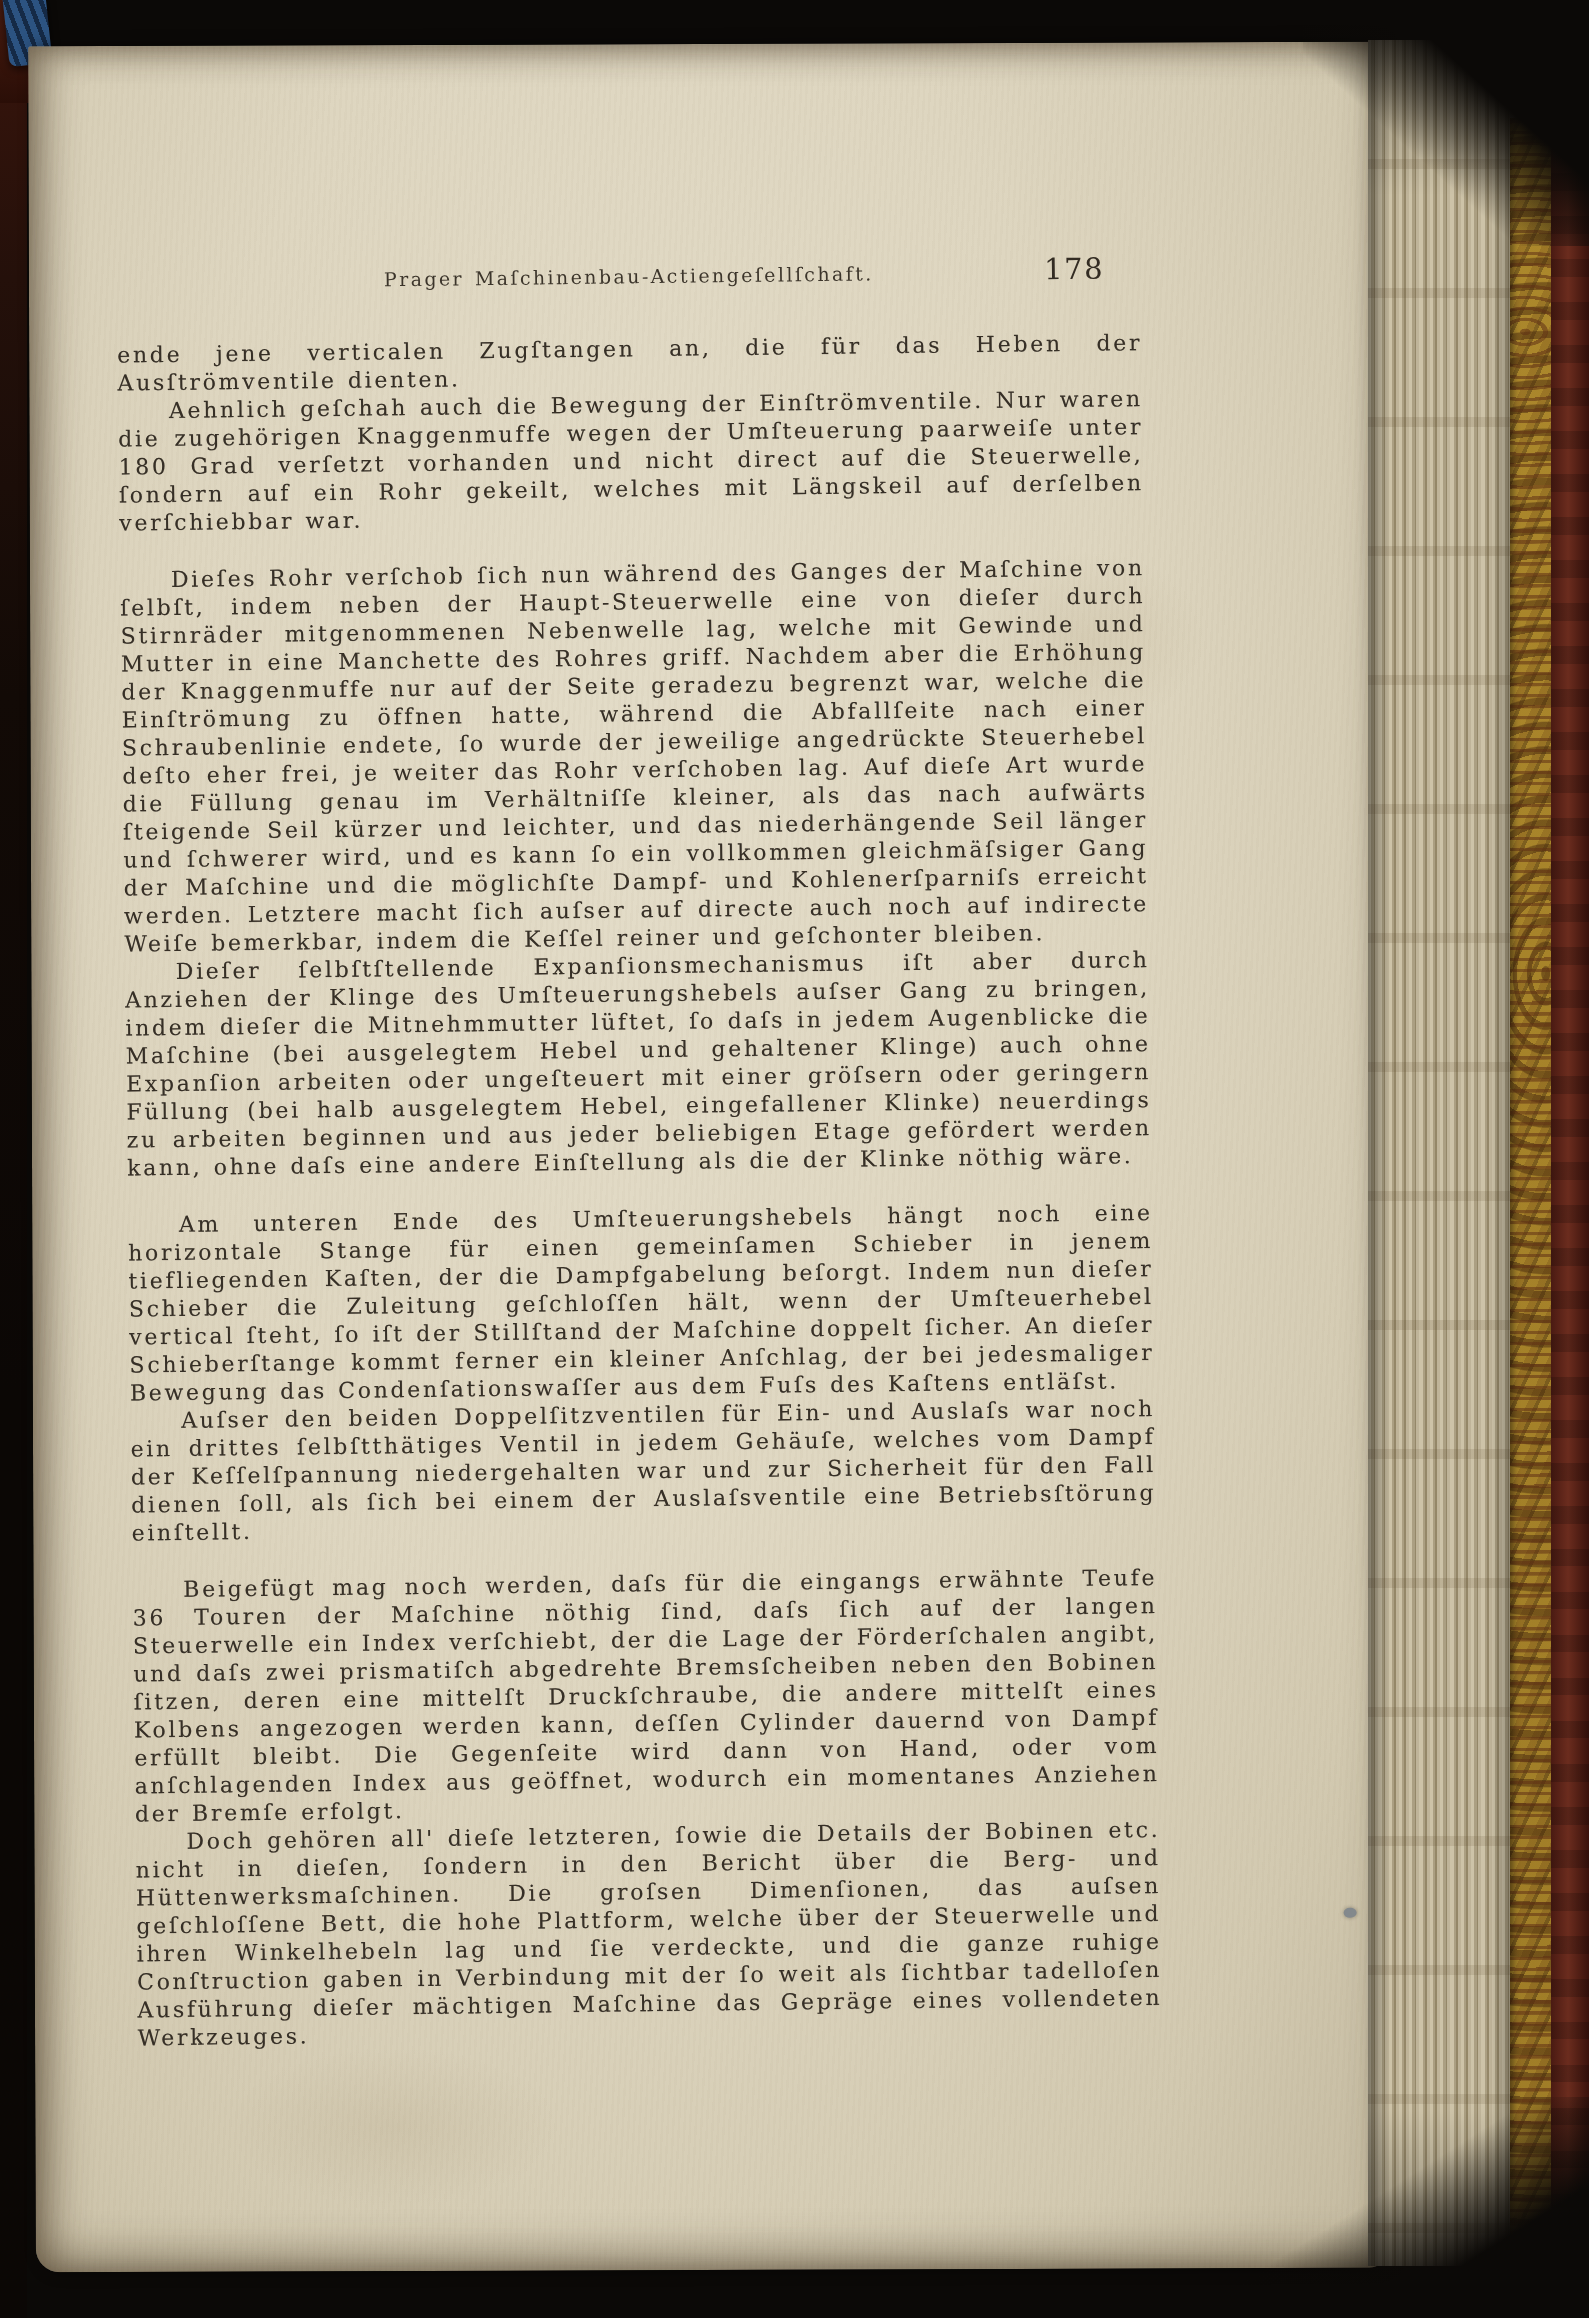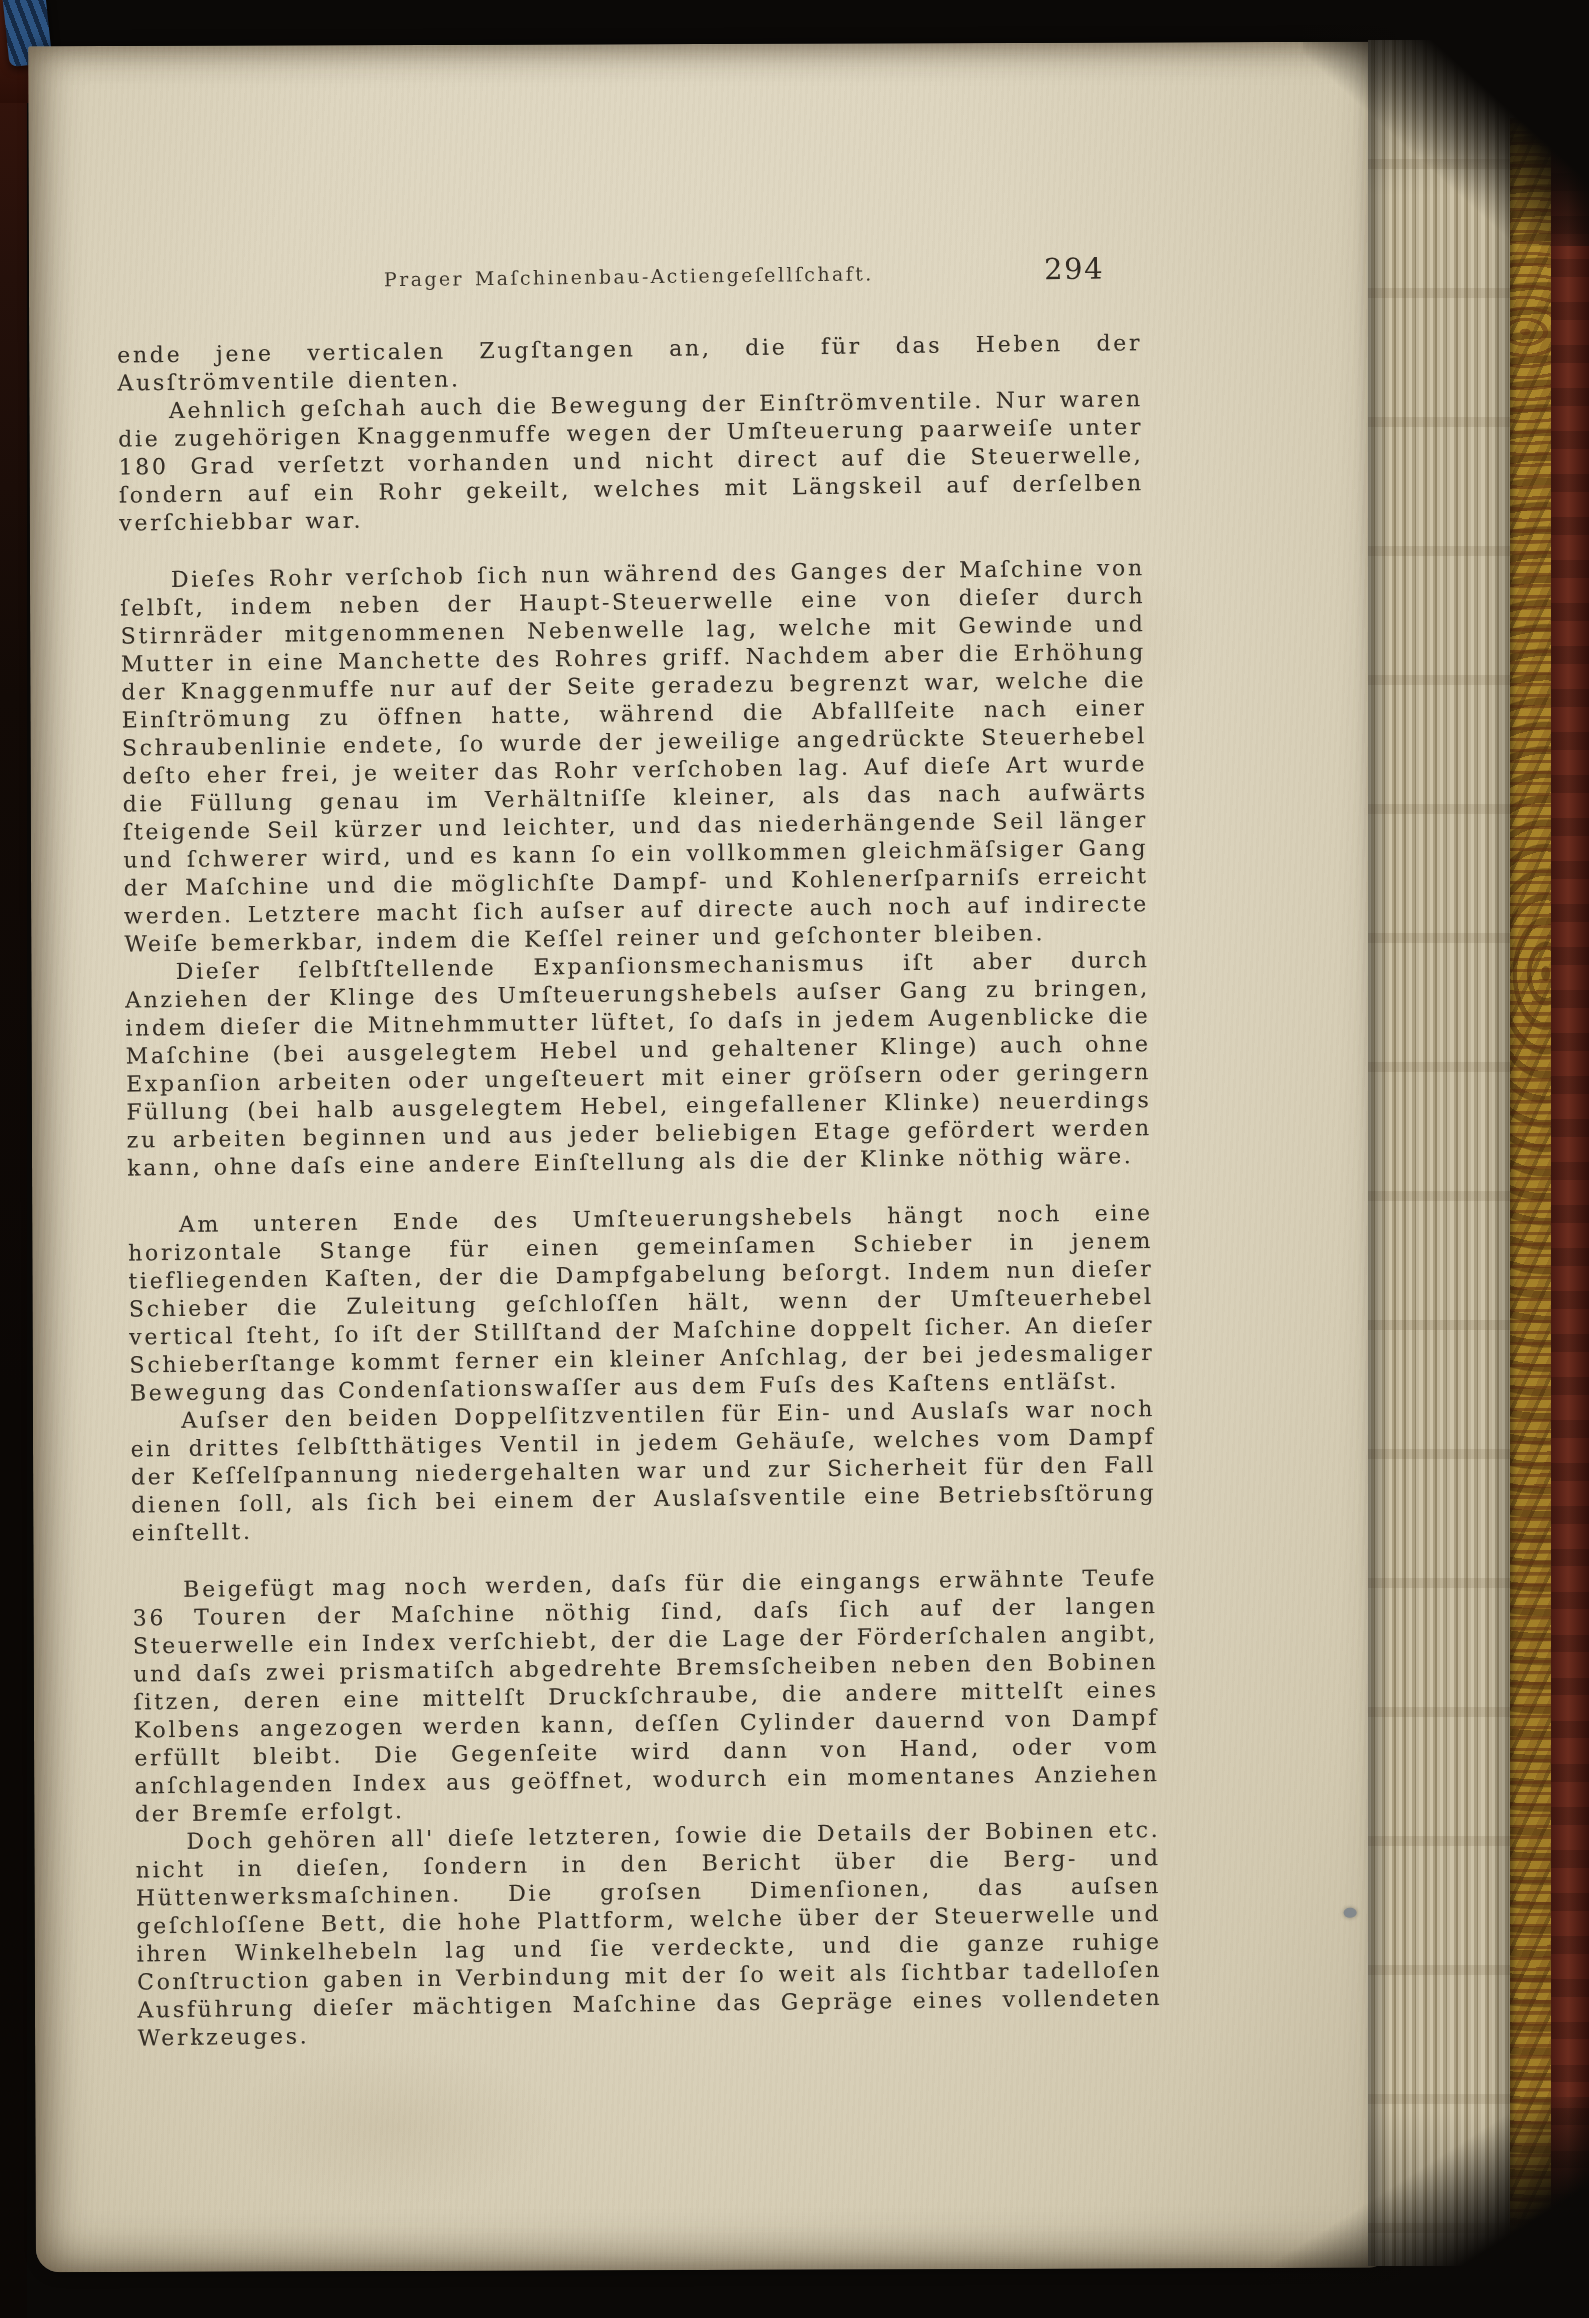--- a/index.html
+++ b/index.html
@@ -172,21 +172,21 @@
   <div class="headband"></div>
 
   <div class="paper">
     <div class="stain-a"></div>
     <div class="stain-b"></div>
     <div class="speck"></div>
 
     <div class="text-block">
       <div class="header-row">
         <span class="running-head">Prager Maſchinenbau-Actiengeſellſchaft.</span>
-        <span class="page-number">294</span>
+        <span class="page-number">178</span>
       </div>
       <div class="body-text">
         <p>ende jene verticalen Zugſtangen an, die für das Heben der Ausſtrömventile dienten.</p>
         <p class="indent">Aehnlich geſchah auch die Bewegung der Einſtrömventile. Nur waren die zugehörigen Knaggenmuffe wegen der Umſteuerung paarweiſe unter 180 Grad verſetzt vorhanden und nicht direct auf die Steuerwelle, ſondern auf ein Rohr gekeilt, welches mit Längskeil auf derſelben verſchiebbar war.</p>
         <p class="indent gap">Dieſes Rohr verſchob ſich nun während des Ganges der Maſchine von ſelbſt, indem neben der Haupt-Steuerwelle eine von dieſer durch Stirnräder mitgenommenen Nebenwelle lag, welche mit Gewinde und Mutter in eine Manchette des Rohres griff. Nachdem aber die Erhöhung der Knaggenmuffe nur auf der Seite geradezu begrenzt war, welche die Einſtrömung zu öffnen hatte, während die Abfallſeite nach einer Schraubenlinie endete, ſo wurde der jeweilige angedrückte Steuerhebel deſto eher frei, je weiter das Rohr verſchoben lag. Auf dieſe Art wurde die Füllung genau im Verhältniſſe kleiner, als das nach aufwärts ſteigende Seil kürzer und leichter, und das niederhängende Seil länger und ſchwerer wird, und es kann ſo ein vollkommen gleichmäſsiger Gang der Maſchine und die möglichſte Dampf- und Kohlenerſparniſs erreicht werden. Letztere macht ſich auſser auf directe auch noch auf indirecte Weiſe bemerkbar, indem die Keſſel reiner und geſchonter bleiben.</p>
         <p class="indent">Dieſer ſelbſtſtellende Expanſionsmechanismus iſt aber durch Anziehen der Klinge des Umſteuerungshebels auſser Gang zu bringen, indem dieſer die Mitnehmmutter lüftet, ſo daſs in jedem Augenblicke die Maſchine (bei ausgelegtem Hebel und gehaltener Klinge) auch ohne Expanſion arbeiten oder ungeſteuert mit einer gröſsern oder geringern Füllung (bei halb ausgelegtem Hebel, eingefallener Klinke) neuerdings zu arbeiten beginnen und aus jeder beliebigen Etage gefördert werden kann, ohne daſs eine andere Einſtellung als die der Klinke nöthig wäre.</p>
         <p class="indent gap">Am unteren Ende des Umſteuerungshebels hängt noch eine horizontale Stange für einen gemeinſamen Schieber in jenem tiefliegenden Kaſten, der die Dampfgabelung beſorgt. Indem nun dieſer Schieber die Zuleitung geſchloſſen hält, wenn der Umſteuerhebel vertical ſteht, ſo iſt der Stillſtand der Maſchine doppelt ſicher. An dieſer Schieberſtange kommt ferner ein kleiner Anſchlag, der bei jedesmaliger Bewegung das Condenſationswaſſer aus dem Fuſs des Kaſtens entläſst.</p>
         <p class="indent">Auſser den beiden Doppelſitzventilen für Ein- und Auslaſs war noch ein drittes ſelbſtthätiges Ventil in jedem Gehäuſe, welches vom Dampf der Keſſelſpannung niedergehalten war und zur Sicherheit für den Fall dienen ſoll, als ſich bei einem der Auslaſsventile eine Betriebsſtörung einſtellt.</p>
         <p class="indent gap">Beigefügt mag noch werden, daſs für die eingangs erwähnte Teufe 36 Touren der Maſchine nöthig ſind, daſs ſich auf der langen Steuerwelle ein Index verſchiebt, der die Lage der Förderſchalen angibt, und daſs zwei prismatiſch abgedrehte Bremsſcheiben neben den Bobinen ſitzen, deren eine mittelſt Druckſchraube, die andere mittelſt eines Kolbens angezogen werden kann, deſſen Cylinder dauernd von Dampf erfüllt bleibt. Die Gegenſeite wird dann von Hand, oder vom anſchlagenden Index aus geöffnet, wodurch ein momentanes Anziehen der Bremſe erfolgt.</p>
         <p class="indent">Doch gehören all' dieſe letzteren, ſowie die Details der Bobinen etc. nicht in dieſen, ſondern in den Bericht über die Berg- und Hüttenwerksmaſchinen. Die groſsen Dimenſionen, das auſsen geſchloſſene Bett, die hohe Plattform, welche über der Steuerwelle und ihren Winkelhebeln lag und ſie verdeckte, und die ganze ruhige Conſtruction gaben in Verbindung mit der ſo weit als ſichtbar tadelloſen Ausführung dieſer mächtigen Maſchine das Gepräge eines vollendeten Werkzeuges.</p>

